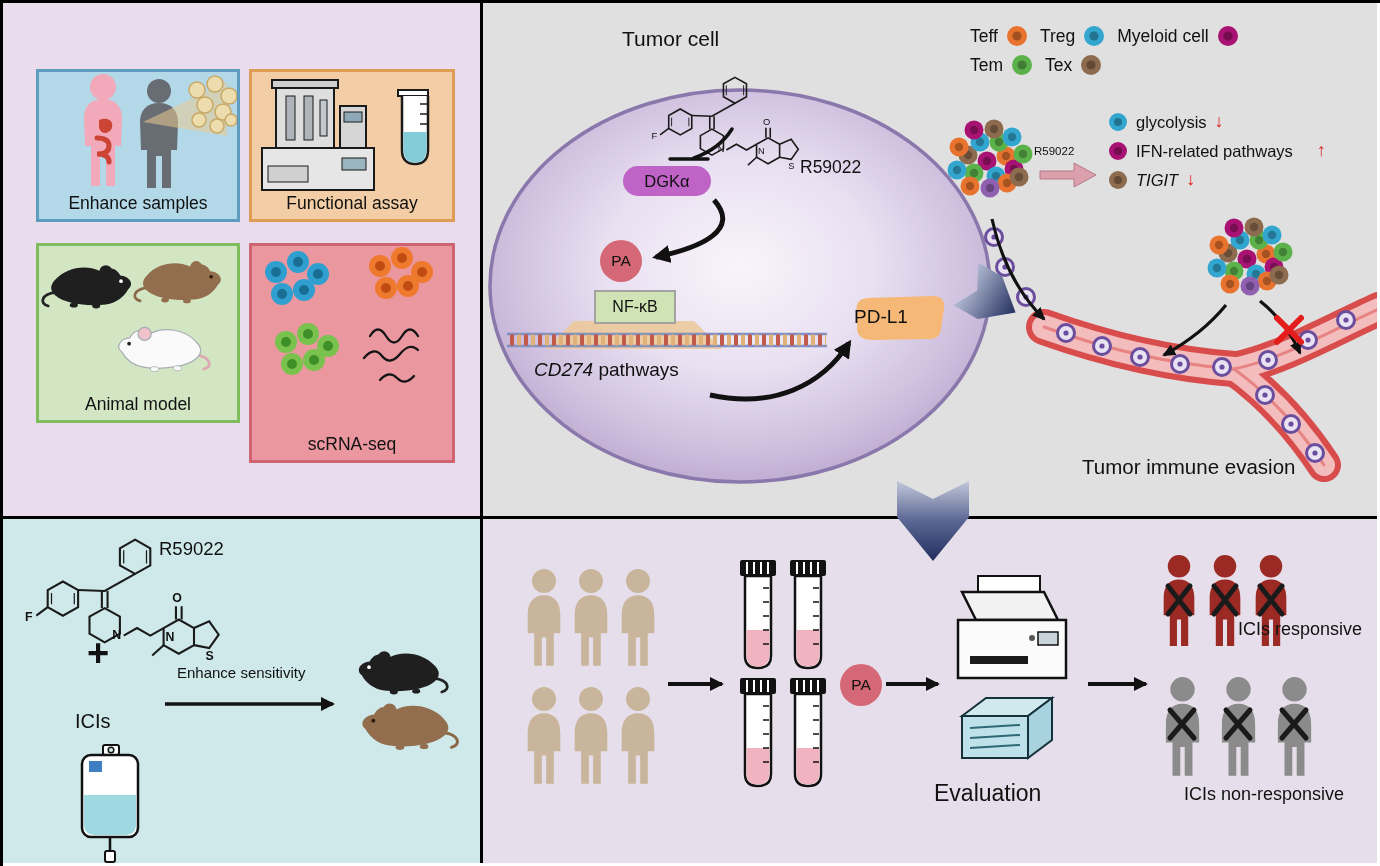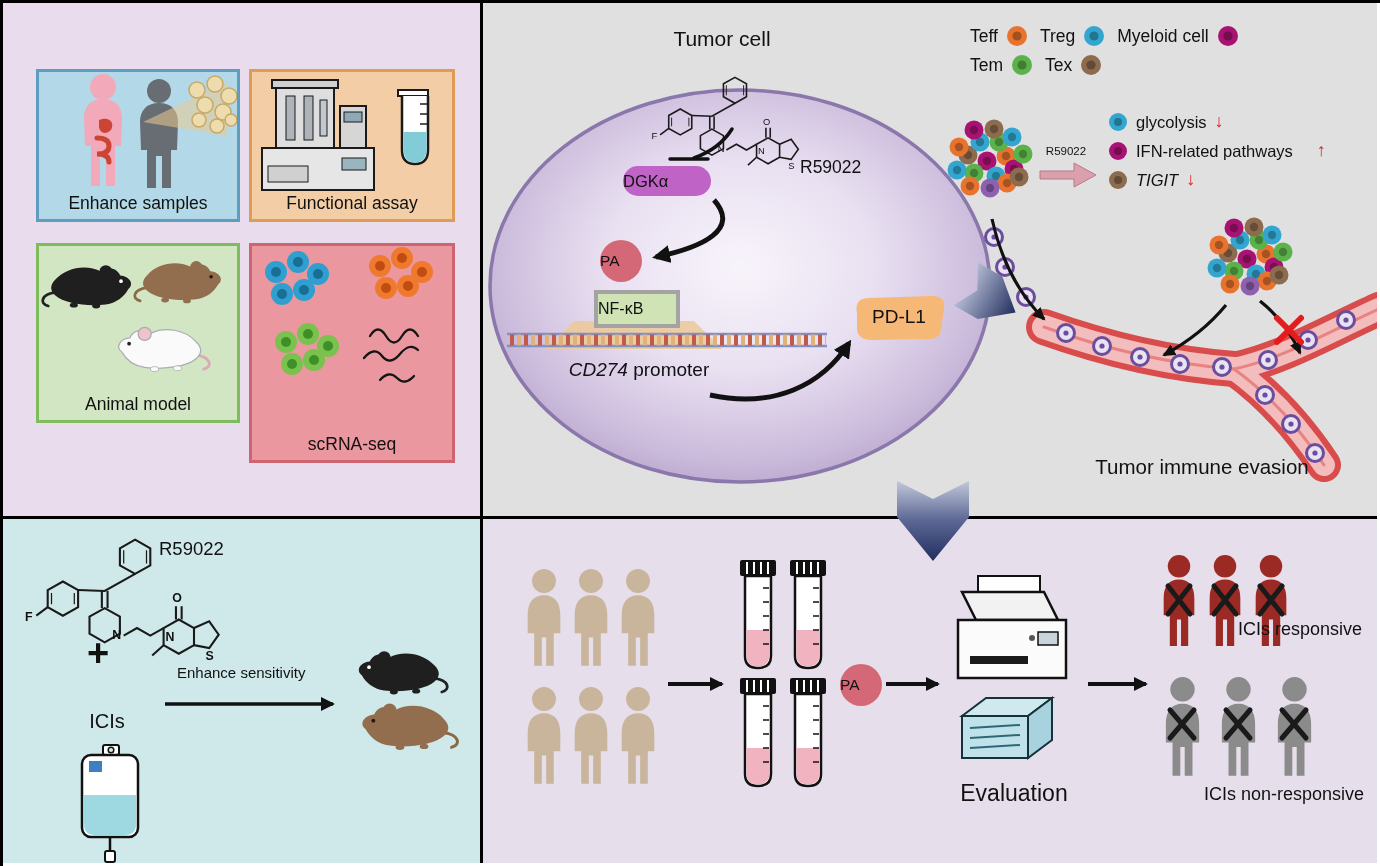--- a/index.html
+++ b/index.html
@@ -1,26 +1,26 @@
 <!DOCTYPE html>
 <html><head>
 <meta charset="utf-8">
 <style>
   html,body{margin:0;padding:0;background:#fff}
   .fig{position:relative;width:1380px;height:866px;border:3px solid #000;background:#fff;
        font-family:"Liberation Sans",sans-serif;color:#111;overflow:hidden}
   .quad{position:absolute;overflow:hidden}
   .layer{position:absolute;left:0;top:0}
   .lbl{position:absolute;white-space:nowrap;color:#111}
-  .ctr{text-align:center}
+  .ctr{}
   .it{font-style:italic}
   .panel{position:absolute;border:3px solid;box-sizing:border-box}
   .pgfx{position:absolute;left:0;top:0}
   .plabel{position:absolute;left:0;right:0;bottom:5px;text-align:center;font-size:17.5px}
-  .pill{position:absolute;display:flex;align-items:center;justify-content:flex-start}
+  .pill{position:absolute;display:flex;align-items:center;justify-content:center}
   .legend{position:absolute}
   .lrow{display:flex;align-items:center;margin-bottom:7px;font-size:17.5px}
   .ltxt{margin-right:8px}
   .licon{margin-right:12px}
   .effects{position:absolute}
   .erow{display:flex;align-items:flex-end;height:29px;font-size:16.5px}
   .eicon{margin-right:8px}
   .earrow{color:#e02020;font-weight:700;font-size:18px;margin-left:8px}
   .vline{position:absolute;top:0;width:3px;height:860px;background:#000;left:477px}
   .hline{position:absolute;left:0;height:3px;width:1374px;background:#000;top:513px}
@@ -349,25 +349,25 @@
     </svg>
 
     <div class="lbl ctr" style="left:140px;top:24px;width:200px;font-size:21px">Tumor cell</div>
     <div class="lbl" style="left:318px;top:154px;font-size:17.5px">R59022</div>
     <div class="pill" style="left:141px;top:163px;width:88px;height:30px;border-radius:16px;background:#bf63c6;font-size:16.5px">
       <span>DGKα</span>
     </div>
     <div class="pill" style="left:118px;top:237px;width:42px;height:42px;border-radius:50%;background:#d56876;font-size:15.5px">
       <span>PA</span>
     </div>
-    <div class="pill" style="left:112px;top:287px;width:78px;height:30px;background:#cfe3b4;border:4px solid #a3a3a3;font-size:16px">
+    <div class="pill" style="left:112px;top:287px;width:78px;height:30px;background:#cfe3b4;border:2px solid #a3a3a3;font-size:16px">
       <span>NF-κB</span>
     </div>
     <div class="lbl ctr" style="left:52px;top:356px;width:210px;font-size:19px">
-      <span class="it">CD274</span><span> promoter</span>
+      <span class="it">CD274</span><span> pathways</span>
     </div>
     <div class="lbl ctr" style="left:372px;top:303px;width:90px;font-size:19px">PD-L1</div>
 
     <div class="legend" style="left:488px;top:22px">
       <div class="lrow">
         <span class="ltxt">Teff</span>
         <svg class="licon" width="22" height="22">
             <circle cx="11" cy="11" r="10" fill="#e8732f"></circle>
             <circle cx="11" cy="11" r="4.6" fill="#000" opacity="0.3"></circle>
           </svg>

